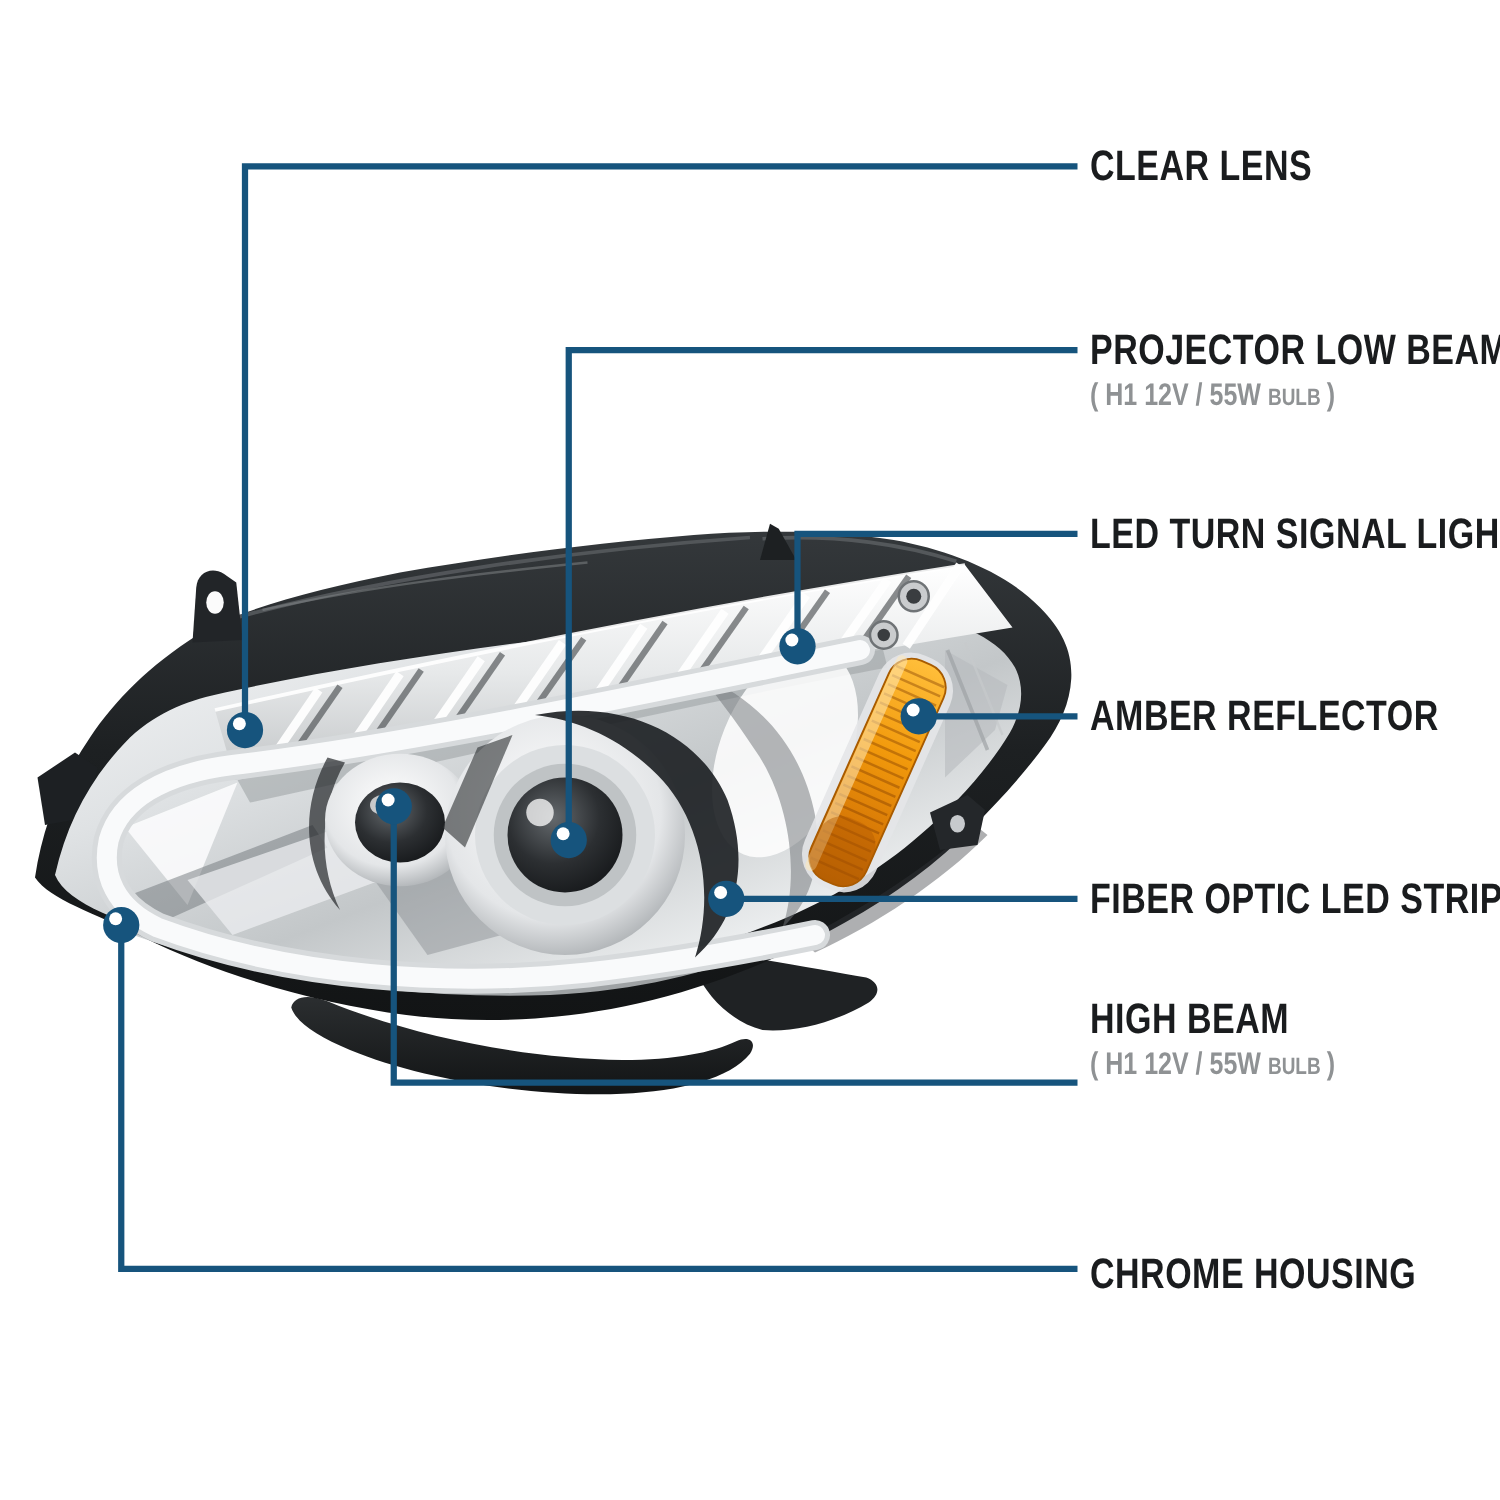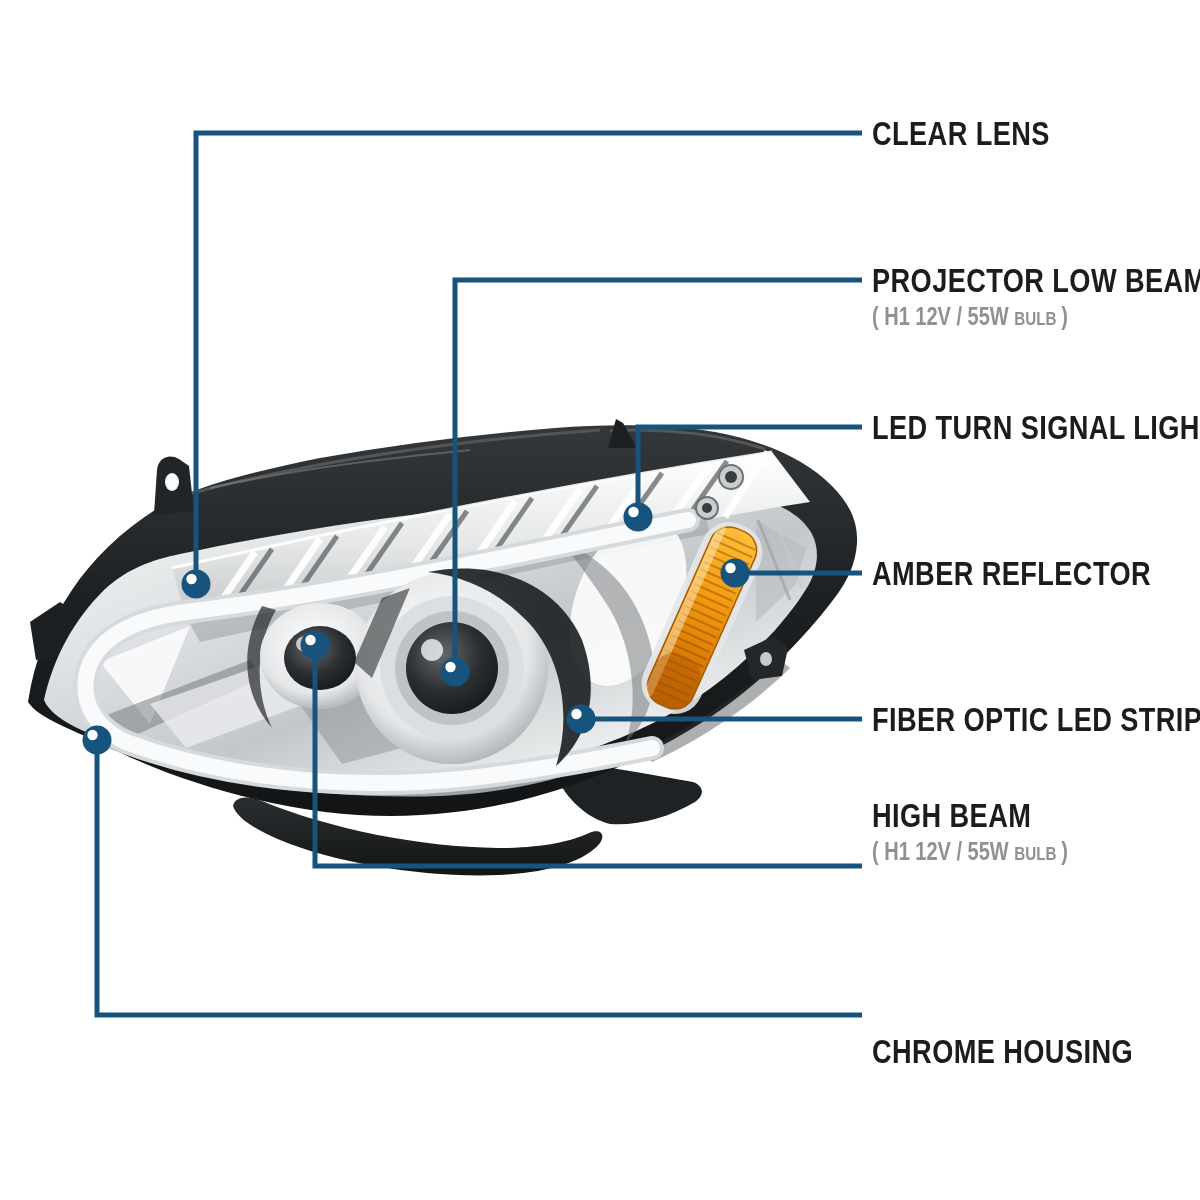--- a/index.html
+++ b/index.html
@@ -225,18 +225,18 @@
   </div>
   <div class="callout-label" style="top:700px">
     <div class="t">FIBER OPTIC LED STRIP</div>
   </div>
   <div class="callout-label" style="top:796px">
     <div class="t">HIGH BEAM</div>
     <div class="s">
       <span class="s-main">( H1 12V / 55W</span><span class="s-small">BULB</span><span class="s-close">)</span>
     </div>
   </div>
-  <div class="callout-label" style="top:1032px">
+  <div class="callout-label" style="top:1000px">
     <div class="t">CHROME HOUSING</div>
   </div>
 </div>
 
 </div>
 
 </body></html>

